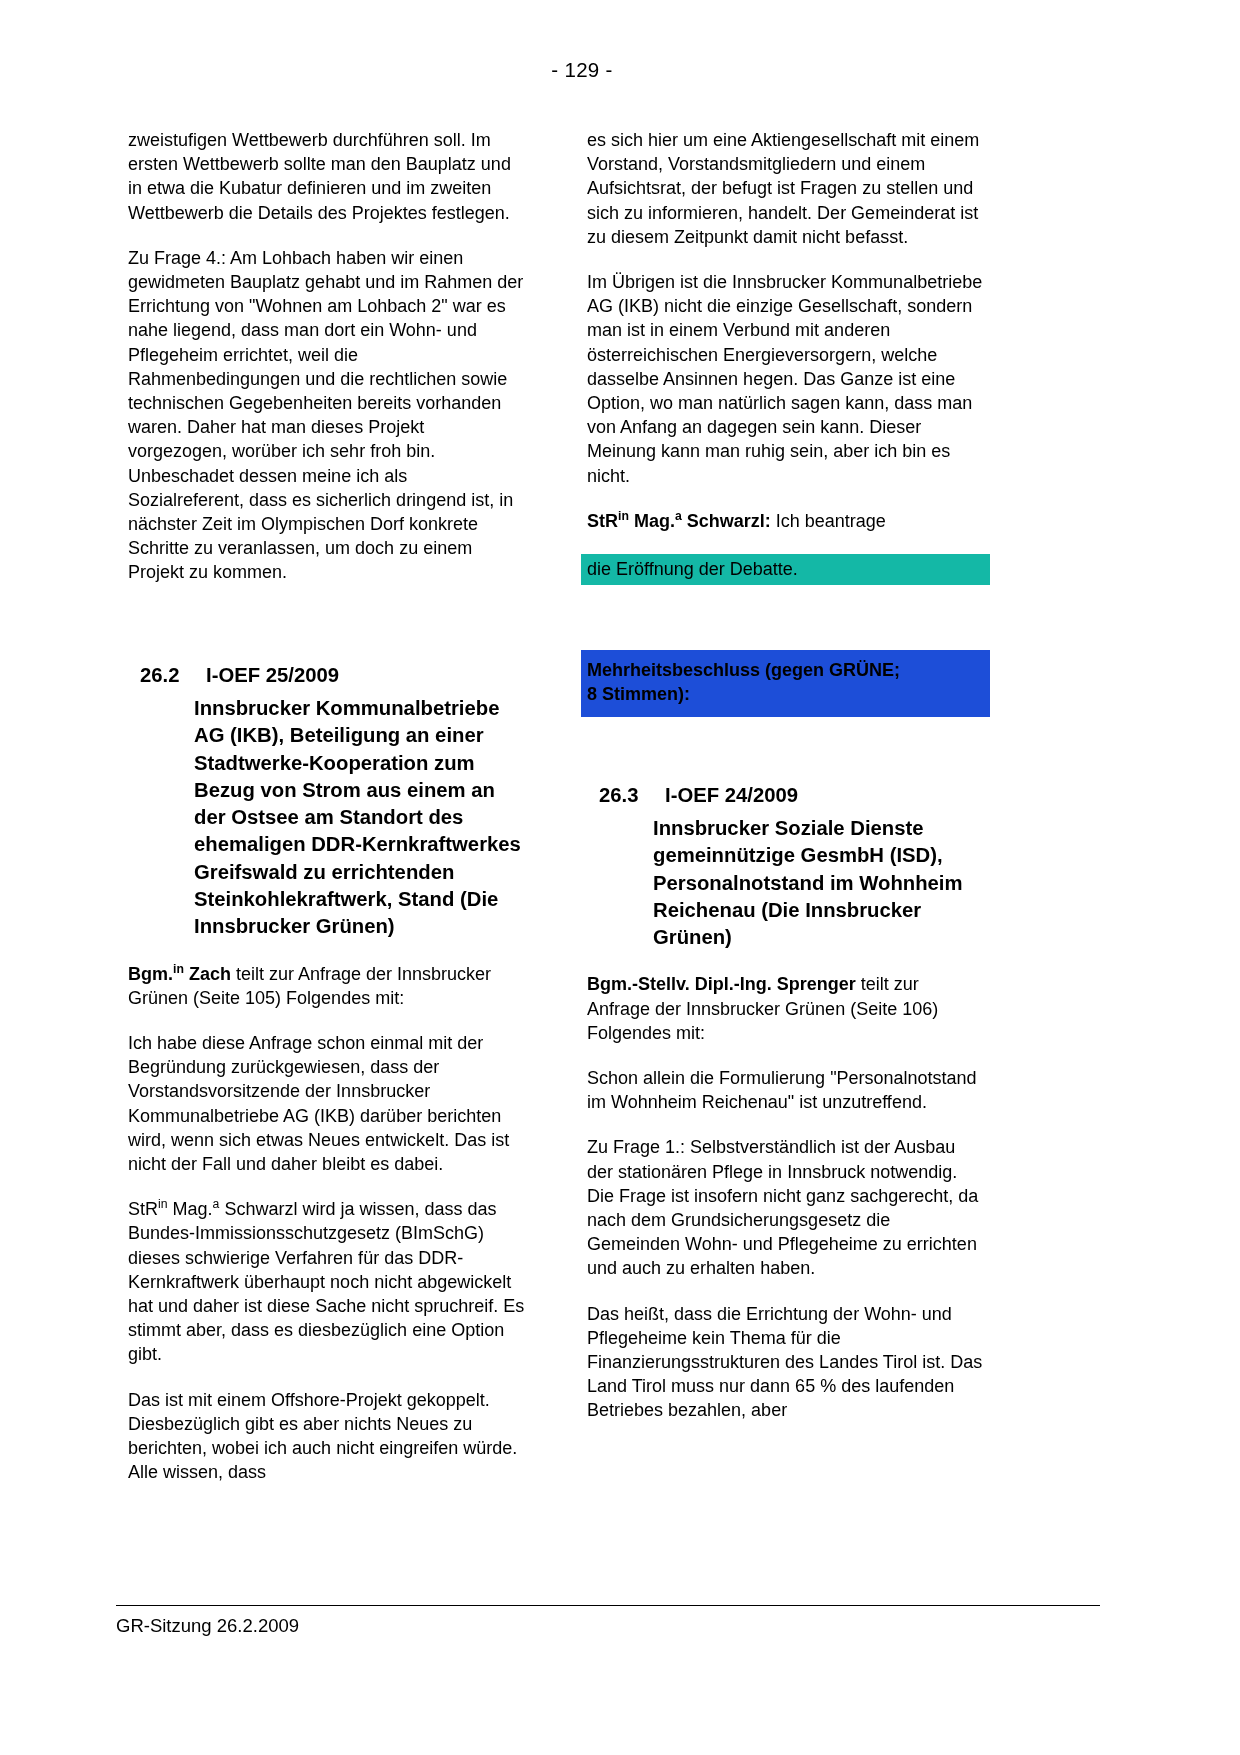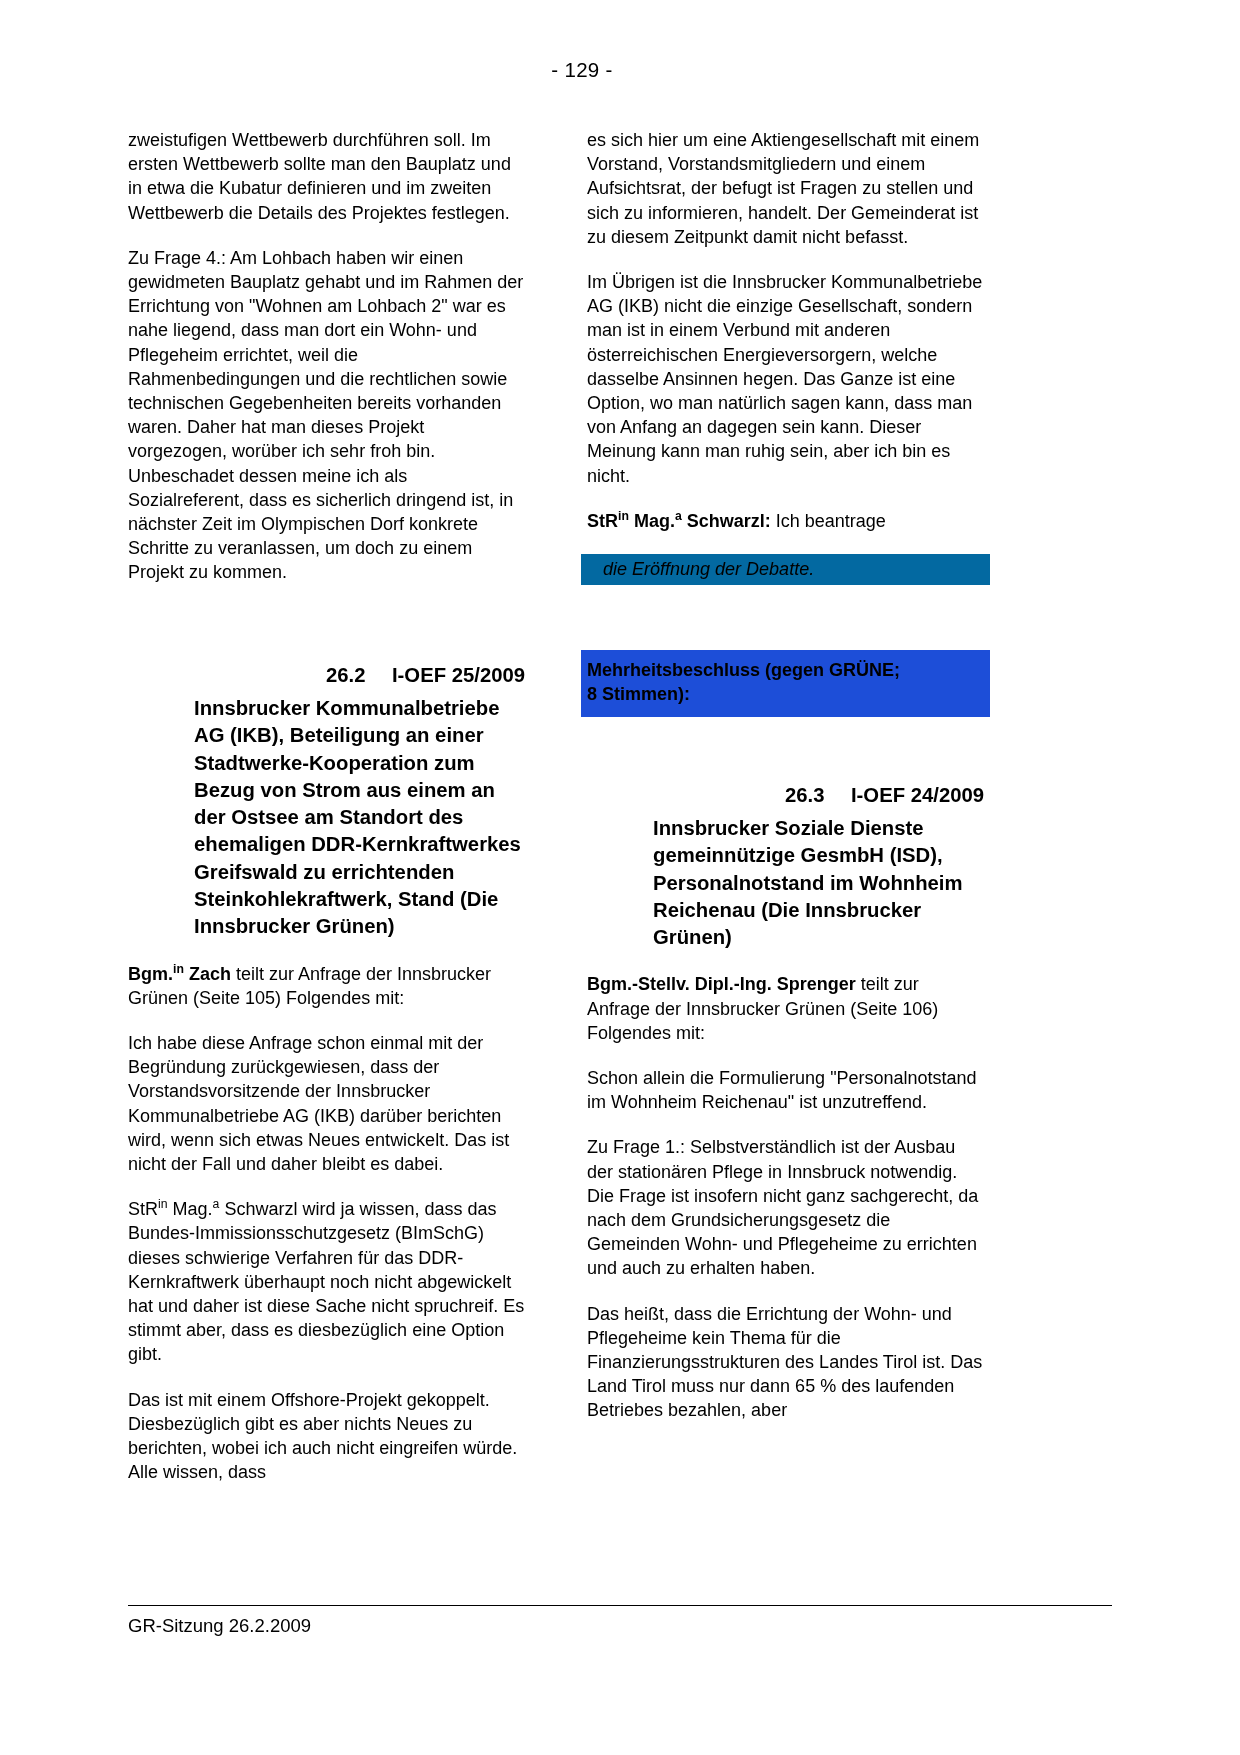--- a/index.html
+++ b/index.html
@@ -48,66 +48,64 @@
   .bold {
     font-weight: bold;
   }
   sup {
     font-size: 0.68em;
     vertical-align: super;
     line-height: 0;
   }
   .item-row {
     display: flex;
-    margin: 0 0 6px 0;
-    justify-content: flex-end;
+    margin: 0 0 6px 12px;
   }
   .item-num {
     font-weight: bold;
     font-size: 20.3px;
     width: 66px;
     flex: none;
     line-height: 1.345;
   }
   .item-code {
     font-weight: bold;
     font-size: 20.3px;
     line-height: 1.345;
   }
   .item-title {
     font-weight: bold;
     font-size: 20.3px;
     line-height: 1.345;
     margin: 0 0 21px 66px;
   }
   .shaded {
-    background: #0369a1;
-    padding: 3px 6px 4px 22px;
+    background: #14b8a6;
+    padding: 3px 6px 4px 6px;
     margin-left: -6px;
     margin-right: -6px;
-    font-style: italic;
   }
   .shaded-block {
     background: #1d4ed8;
     padding: 8px 6px 10px 6px;
     margin: 0 -6px 21px -6px;
     font-weight: bold;
   }
   .shaded-block p:last-child {
     margin-bottom: 0;
   }
   .spacer-lg {
     height: 56px;
   }
   .spacer-md {
     height: 44px;
   }
   .footer {
     position: absolute;
-    left: 128px;
+    left: 116px;
     top: 1605px;
     width: 984px;
   }
   .footer-rule {
     border-top: 1.5px solid #000;
     width: 984px;
     margin-bottom: 9px;
   }
   .footer-text {
     font-size: 18.5px;

